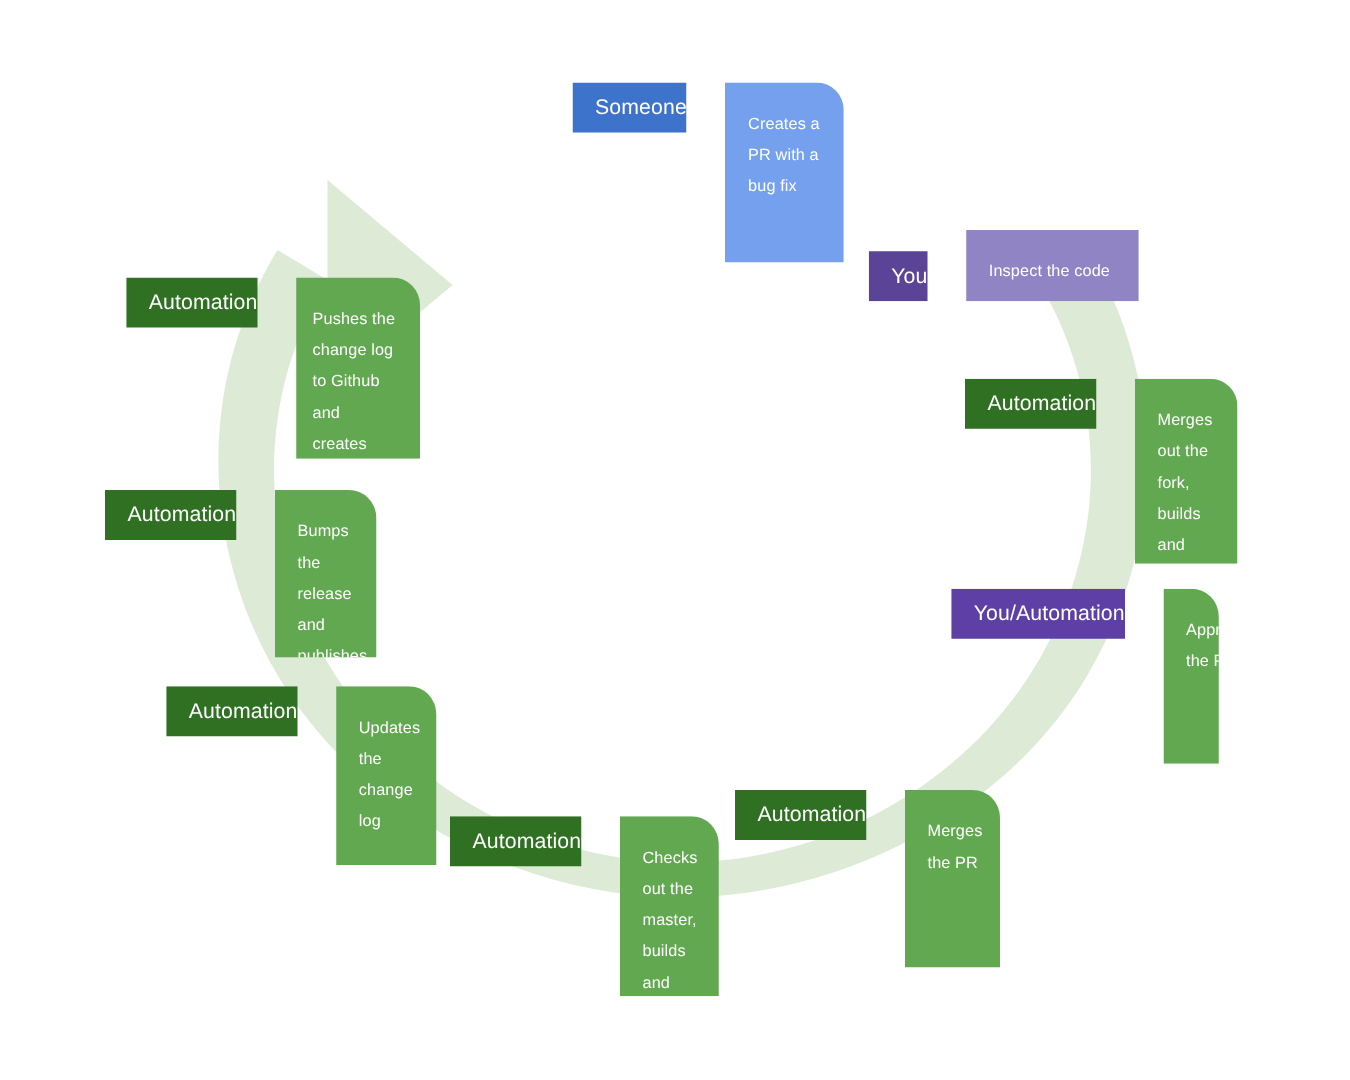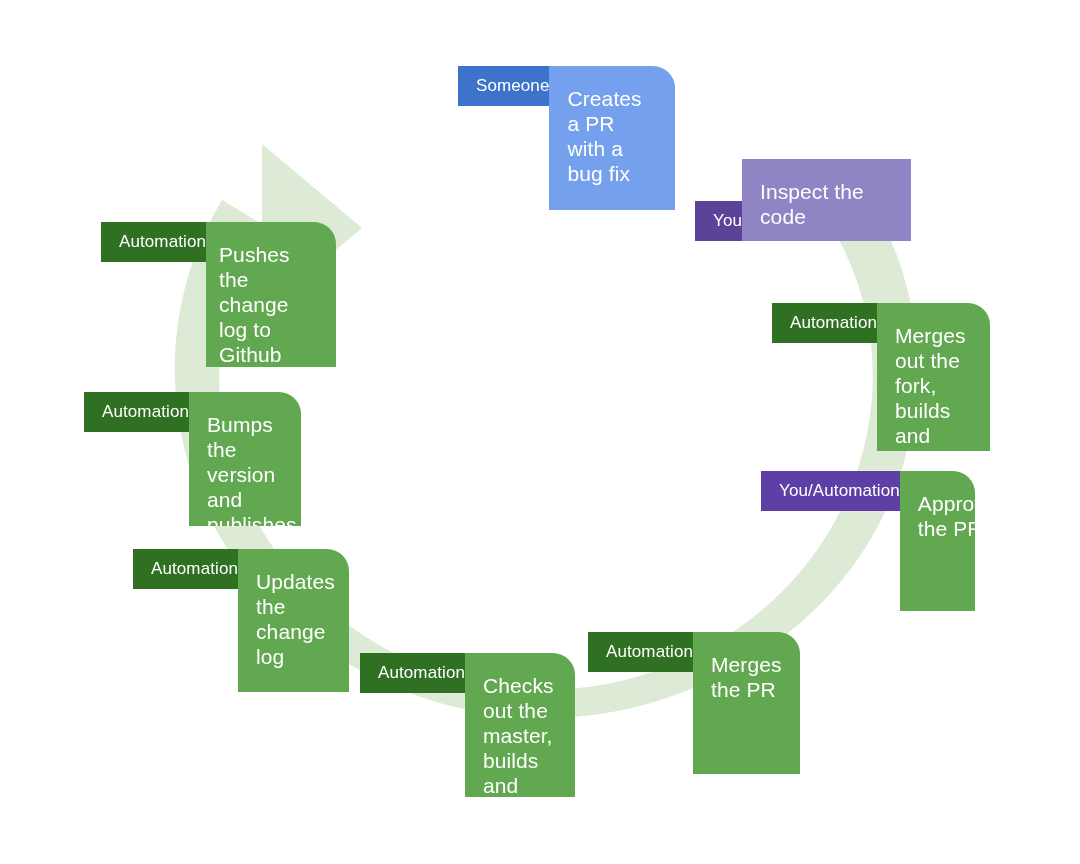--- a/index.html
+++ b/index.html
@@ -49,23 +49,24 @@
     font-size: 17px;
     line-height: 20px;
     letter-spacing: 0.1px;
     white-space: nowrap;
   }
   .card-body {
     box-sizing: border-box;
     flex: 1 1 auto;
     padding: 20px 18px 12px 18px;
     color: #ffffff;
-    font-size: 21px;
+    font-size: 13px;
     line-height: 25px;
     letter-spacing: 0.1px;
+    margin-left: 31px;
   }
   .card-body span {
     display: block;
   }
 </style>
 </head>
 <body>
 
 <div id="canvas" style="background: rgb(255, 255, 255);">
 
@@ -134,21 +135,21 @@
   <div class="card" style="left: 133px; top: 549px; width: 216px; height: 143px;">
     <div class="card-header" style="background: rgb(47, 112, 34);">Automation</div>
     <div class="card-body" style="background: rgb(98, 168, 81);">
       <span>Updates the change log</span>
     </div>
   </div>
 
   <div class="card" style="left: 84px; top: 392px; width: 217px; height: 134px;">
     <div class="card-header" style="background: rgb(47, 112, 34);">Automation</div>
     <div class="card-body" style="background: rgb(98, 168, 81);">
-      <span>Bumps the version and publishes</span>
+      <span>Bumps the release and publishes</span>
     </div>
   </div>
 
   <div class="card" style="left: 101px; top: 222px; width: 235px; height: 145px;">
     <div class="card-header" style="background: rgb(47, 112, 34);">Automation</div>
     <div class="card-body" style="background: rgb(98, 168, 81); padding-left: 13px;">
       <span>Pushes the change log to Github and creates Github release</span>
     </div>
   </div>
 

